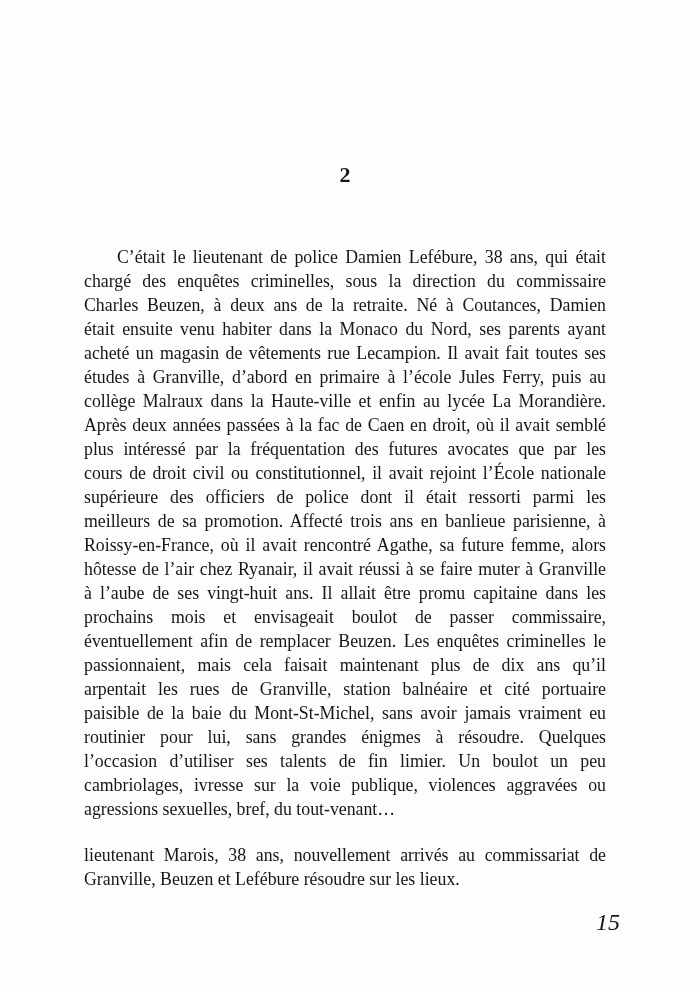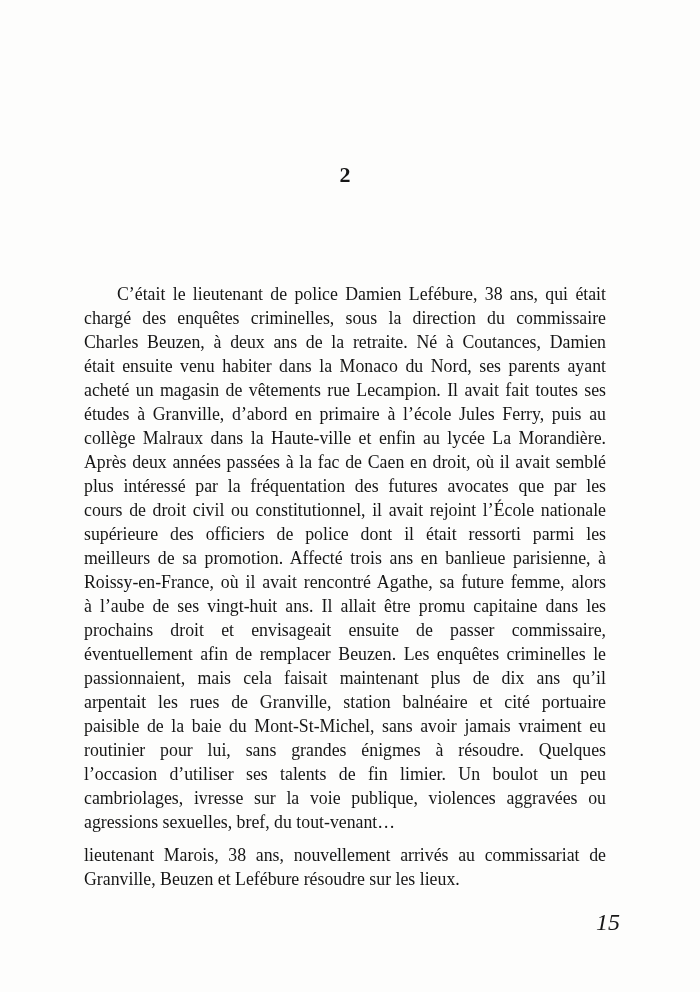--- a/index.html
+++ b/index.html
@@ -39,21 +39,20 @@
   .paragraph .line {
     height: 24px;
     line-height: 24px;
     text-align: justify;
     text-align-last: justify;
     white-space: normal;
     overflow: visible;
   }
   .paragraph .line.first {
     padding-left: 33px;
-    margin-top: 37px;
   }
   .paragraph .line.last {
     text-align: right;
     text-align-last: left;
   }
   .page-number {
     position: absolute;
     top: 910px;
     right: 80px;
     font-size: 24px;
@@ -75,22 +74,23 @@
       <div class="line">était ensuite venu habiter dans la Monaco du Nord, ses parents ayant</div>
       <div class="line">acheté un magasin de vêtements rue Lecampion. Il avait fait toutes ses</div>
       <div class="line">études à Granville, d’abord en primaire à l’école Jules Ferry, puis au</div>
       <div class="line">collège Malraux dans la Haute-ville et enfin au lycée La Morandière.</div>
       <div class="line">Après deux années passées à la fac de Caen en droit, où il avait semblé</div>
       <div class="line">plus intéressé par la fréquentation des futures avocates que par les</div>
       <div class="line">cours de droit civil ou constitutionnel, il avait rejoint l’École nationale</div>
       <div class="line">supérieure des officiers de police dont il était ressorti parmi les</div>
       <div class="line">meilleurs de sa promotion. Affecté trois ans en banlieue parisienne, à</div>
       <div class="line">Roissy-en-France, où il avait rencontré Agathe, sa future femme, alors</div>
+      <div class="line">hôtesse de l’air chez Ryanair, il avait réussi à se faire muter à Granville</div>
       <div class="line">à l’aube de ses vingt-huit ans. Il allait être promu capitaine dans les</div>
-      <div class="line">prochains droit et envisageait ensuite de passer commissaire,</div>
+      <div class="line">prochains mois et envisageait boulot de passer commissaire,</div>
       <div class="line">éventuellement afin de remplacer Beuzen. Les enquêtes criminelles le</div>
       <div class="line">passionnaient, mais cela faisait maintenant plus de dix ans qu’il</div>
       <div class="line">arpentait les rues de Granville, station balnéaire et cité portuaire</div>
       <div class="line">paisible de la baie du Mont-St-Michel, sans avoir jamais vraiment eu</div>
       <div class="line">routinier pour lui, sans grandes énigmes à résoudre. Quelques</div>
       <div class="line">l’occasion d’utiliser ses talents de fin limier. Un boulot un peu</div>
       <div class="line">cambriolages, ivresse sur la voie publique, violences aggravées ou</div>
       <div class="line last">agressions sexuelles, bref, du tout-venant…</div>
     </div>
 

